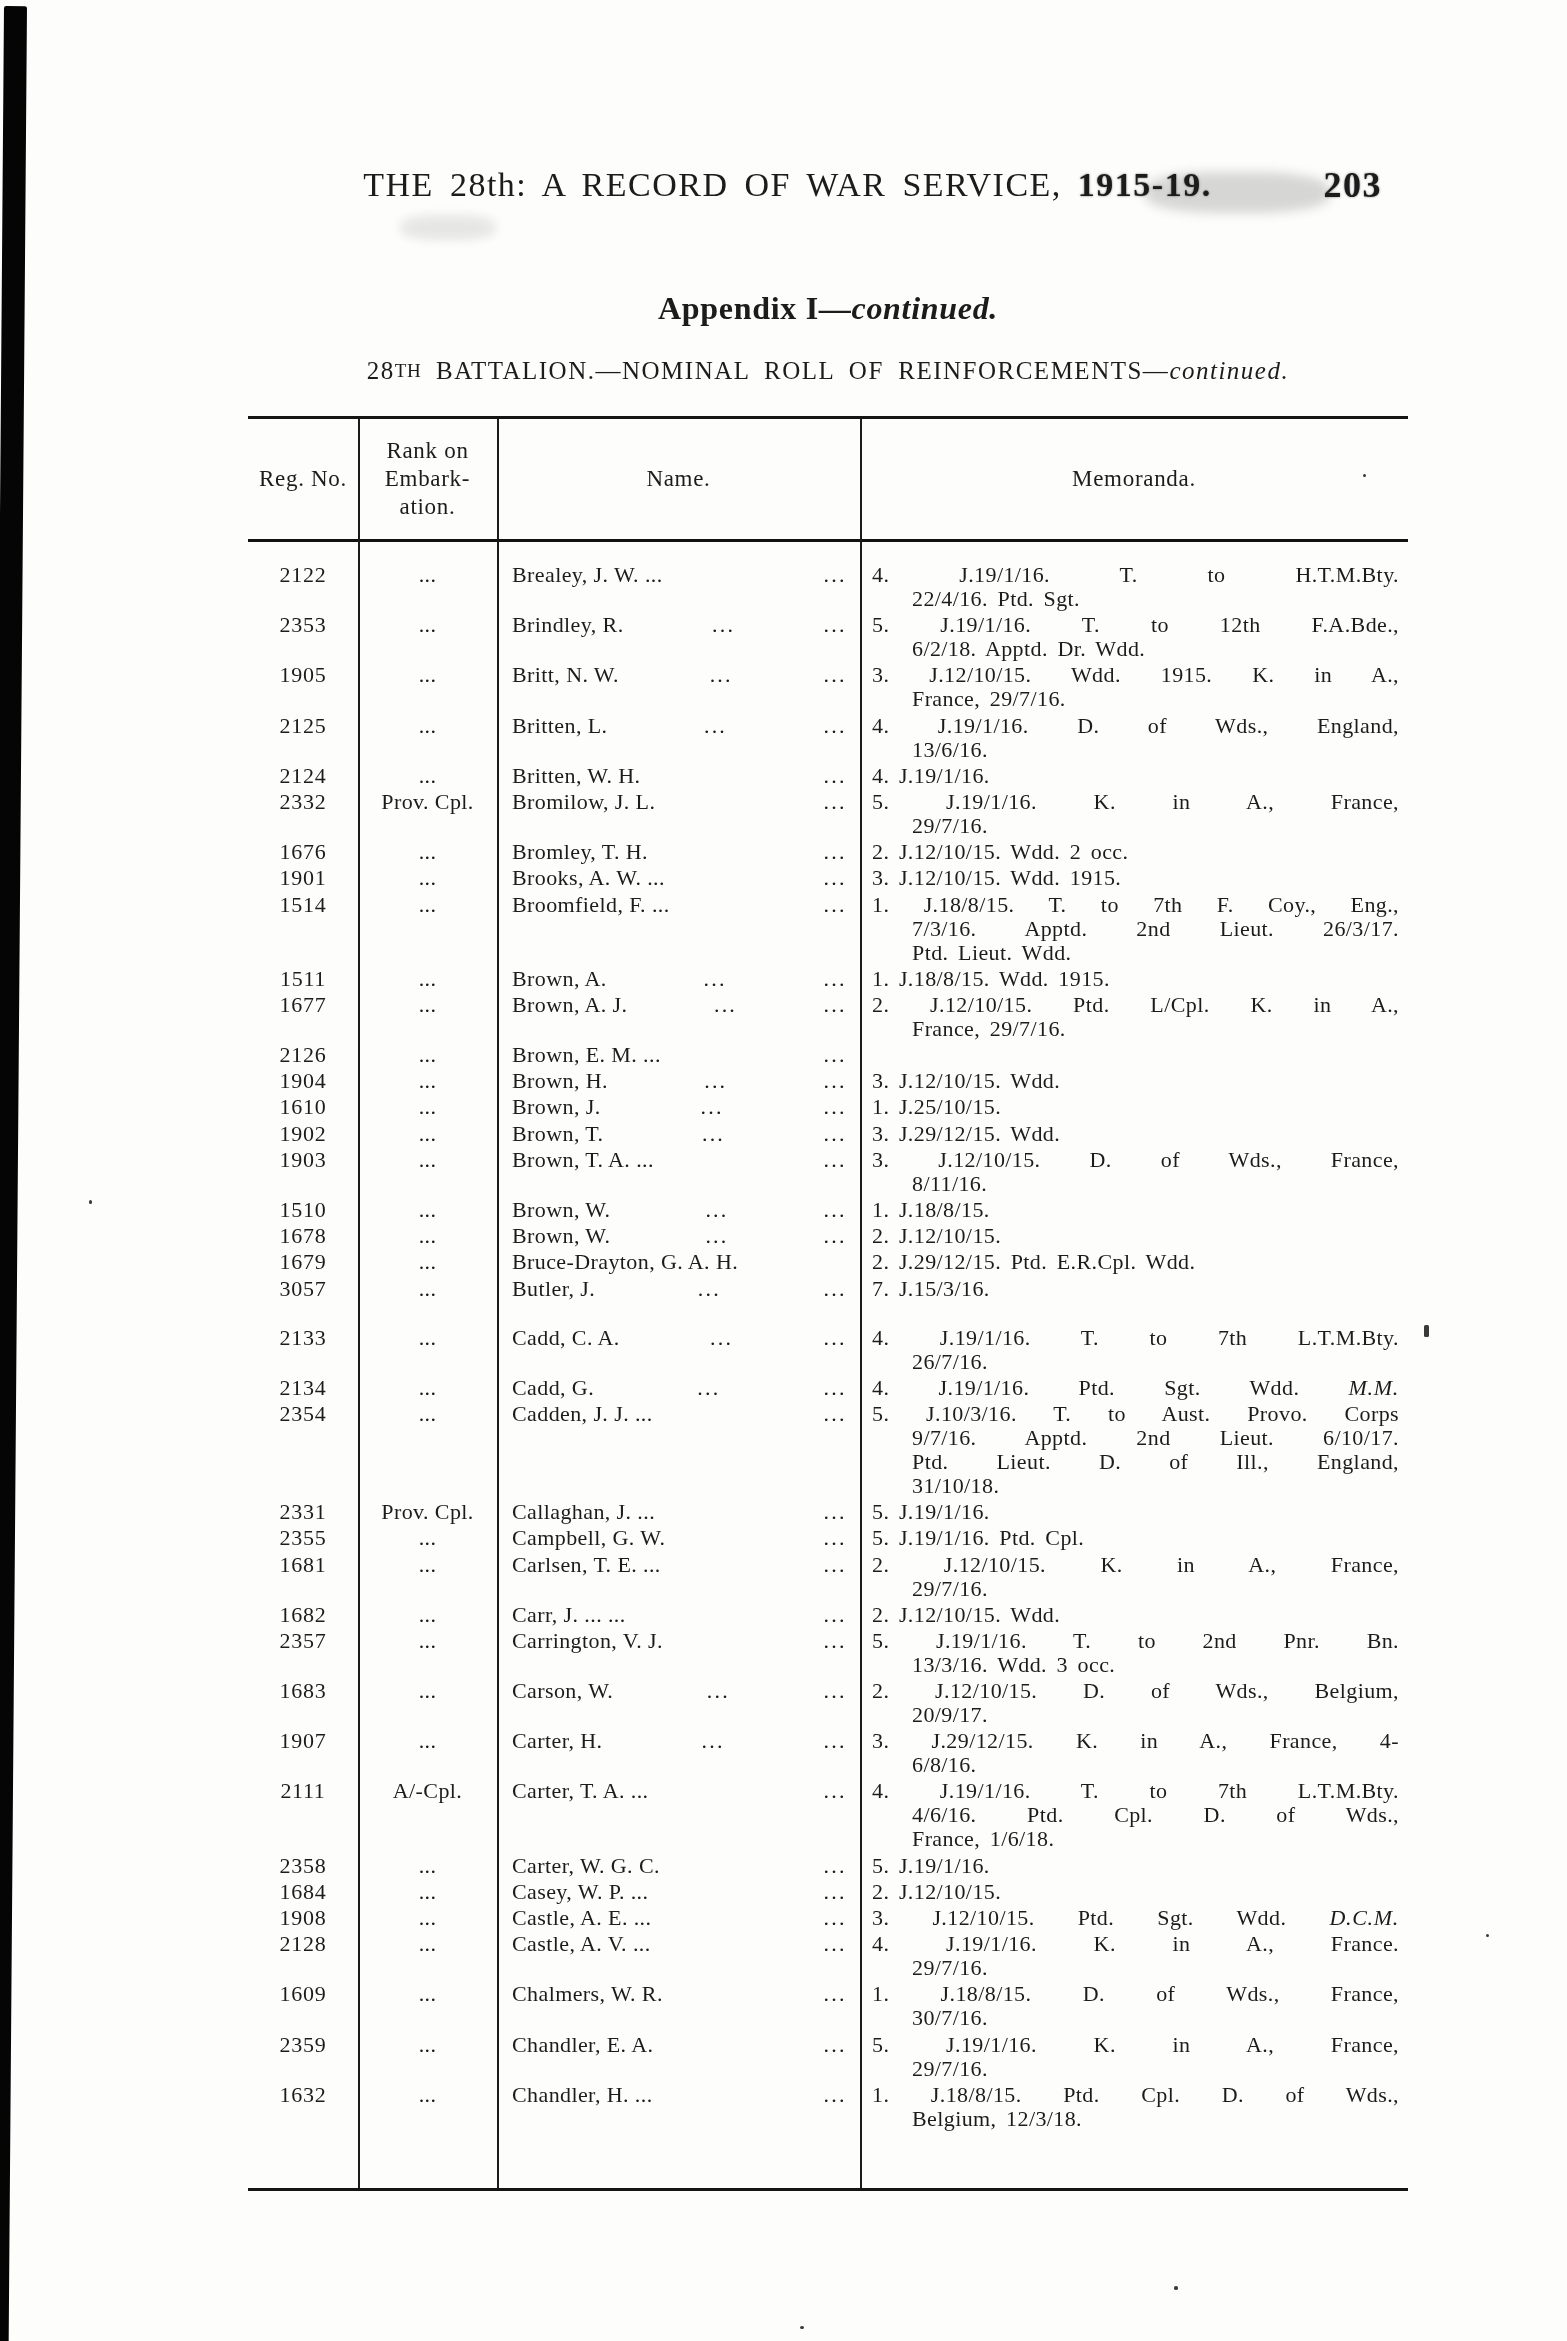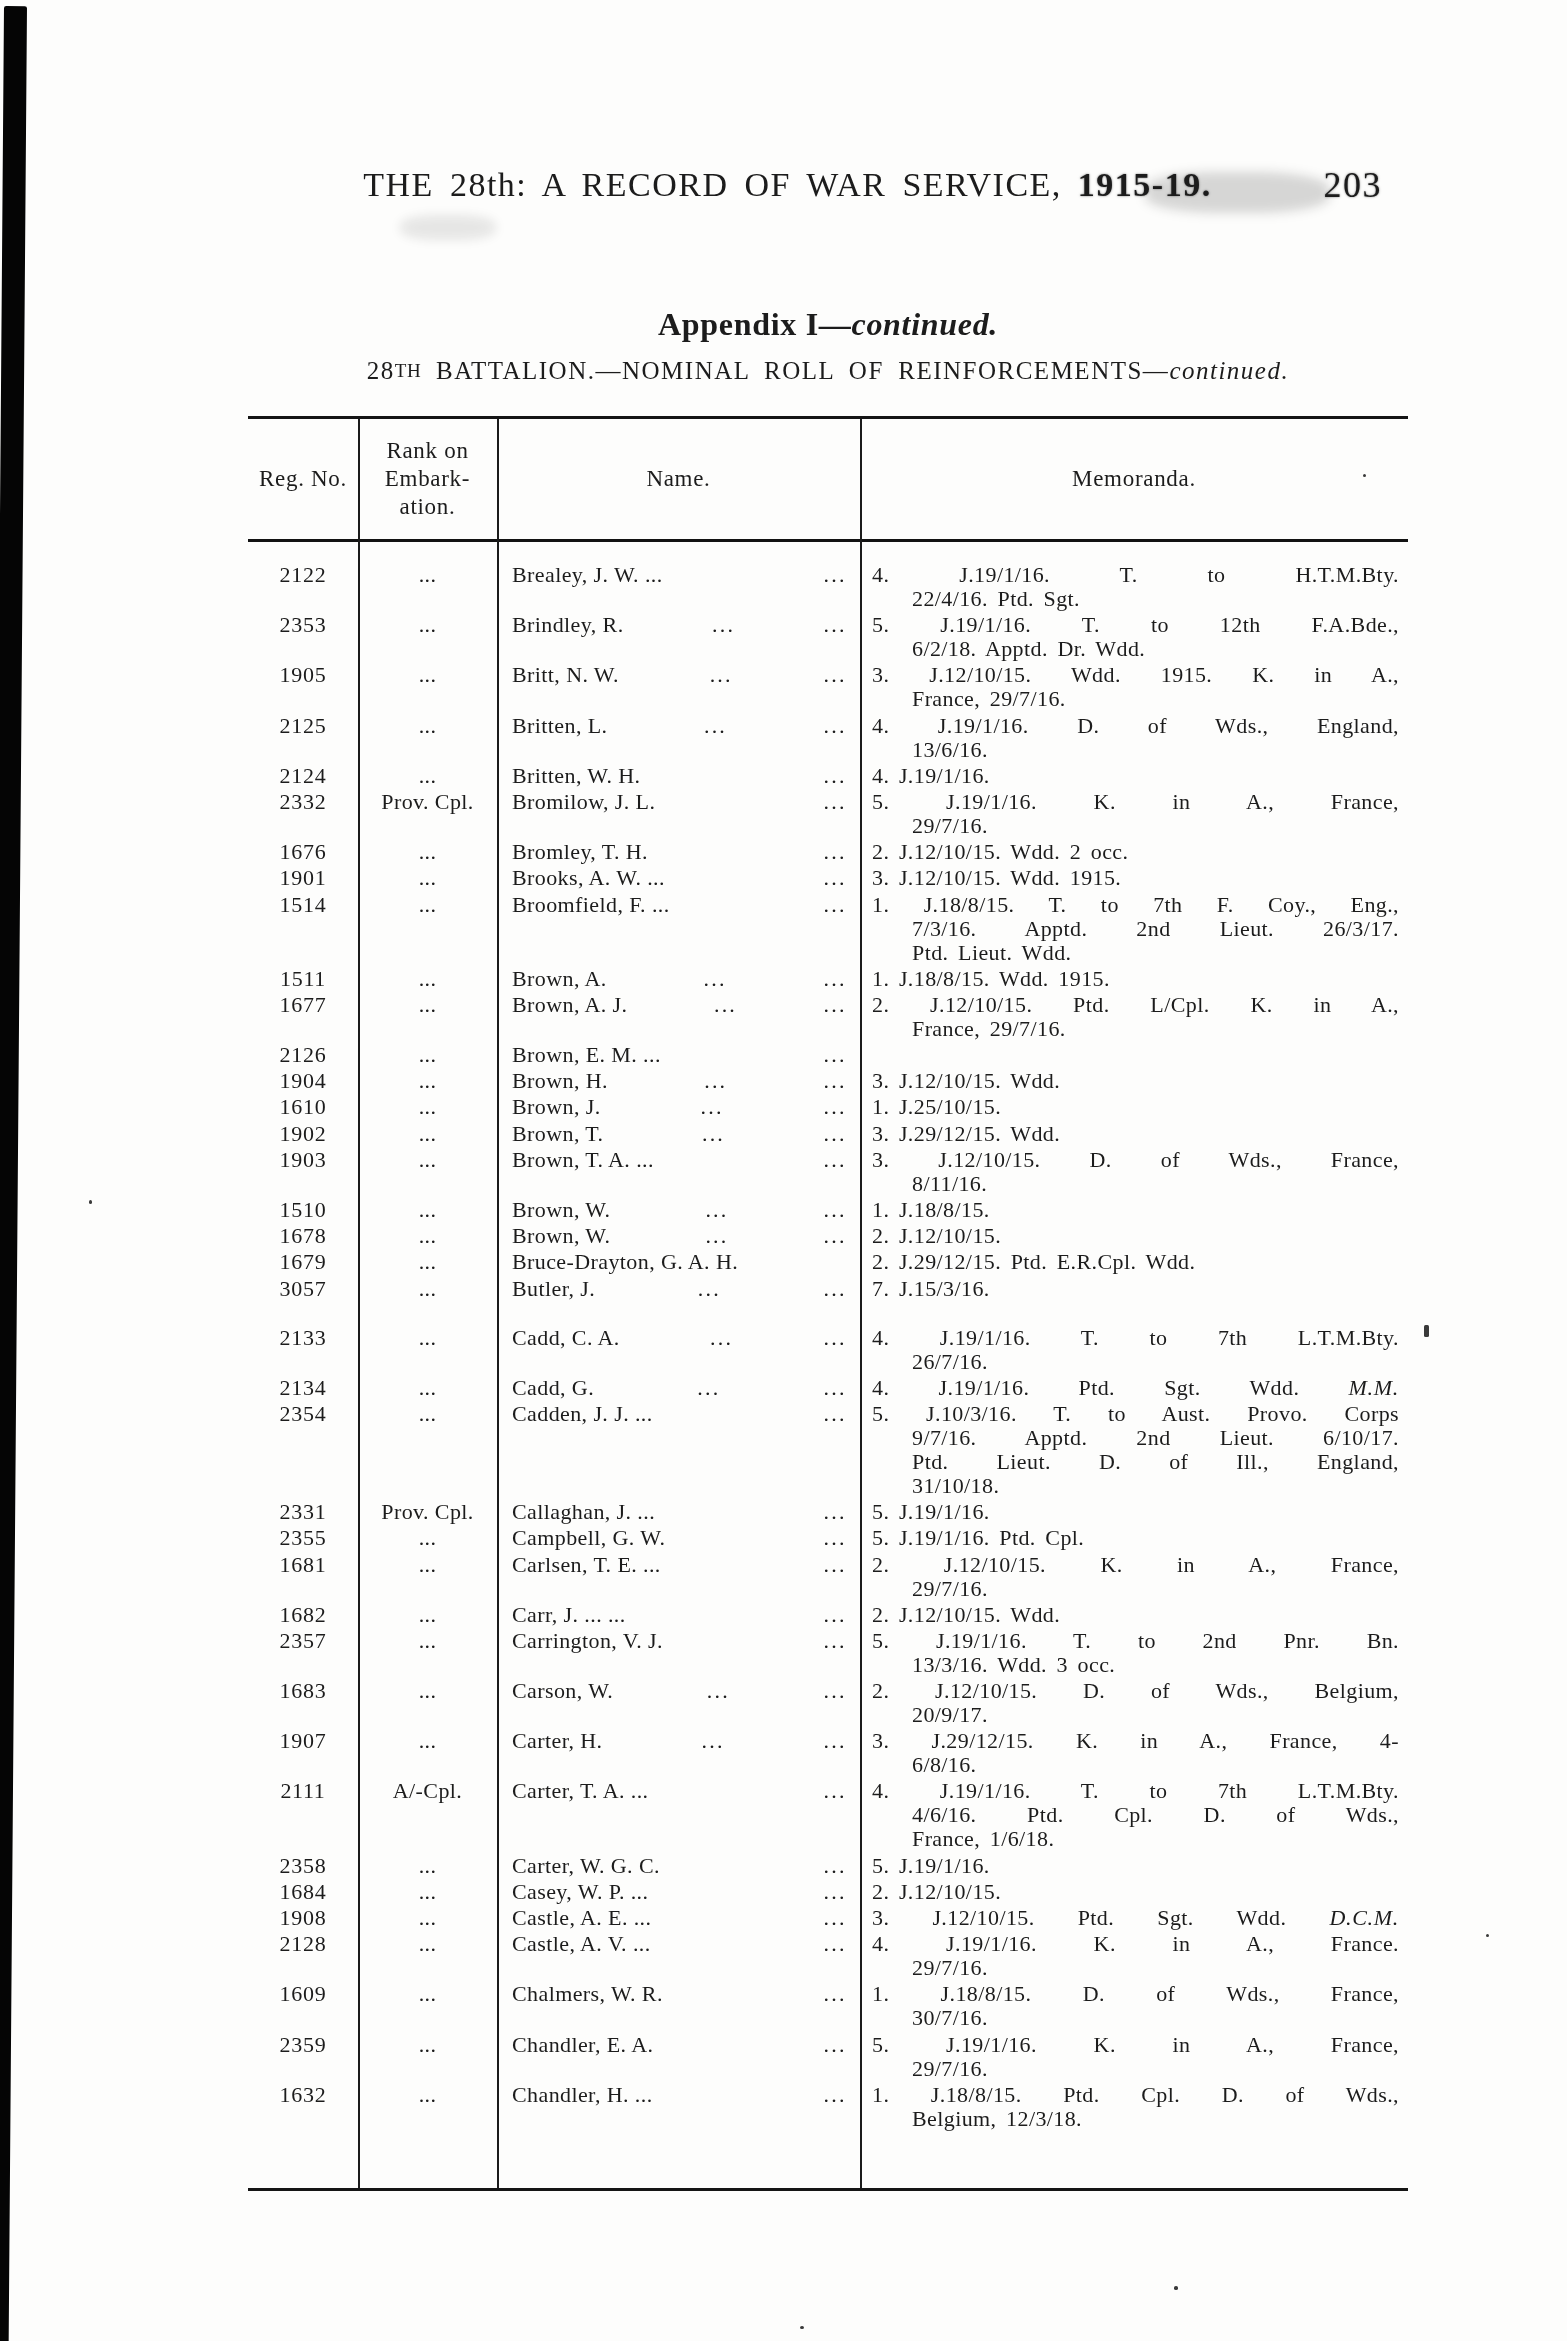--- a/index.html
+++ b/index.html
@@ -18,25 +18,25 @@
   .smudge{position:absolute;background:rgba(10,10,10,.16);filter:blur(5.2px);border-radius:40%;}
   
   .headings{position:absolute;left:248px;width:1160px;text-align:center;}
   .page-title{
     position:absolute;left:4px;top:166px;width:100%;text-align:center;
     font-size:34px;letter-spacing:1.5px;word-spacing:6px;white-space:nowrap;
   }
   .title-years{font-weight:bold;text-shadow:0 0 2.2px rgba(0,0,0,.55);}
   .page-number{
     position:absolute;top:164px;right:185px;
-    font-size:36px;font-weight:normal;letter-spacing:1.5px;
+    font-size:36px;font-weight:bold;letter-spacing:1.5px;
     text-shadow:0 0 2.2px rgba(0,0,0,.5);
   }
   .appendix-heading{
-    position:absolute;top:306px;width:100%;text-align:center;
+    position:absolute;top:290px;width:100%;text-align:center;
     font-size:32px;font-weight:bold;letter-spacing:0.7px;
   }
   .appendix-heading .cont,.section-heading .cont{font-style:italic;font-weight:inherit;}
   .section-heading{
     position:absolute;top:357px;width:100%;text-align:center;
     font-size:25px;letter-spacing:1.5px;word-spacing:6.7px;white-space:nowrap;
   }
   .section-heading .ord{font-size:0.76em;vertical-align:0.12em;letter-spacing:0.7px;}
   
   .roll-table{

